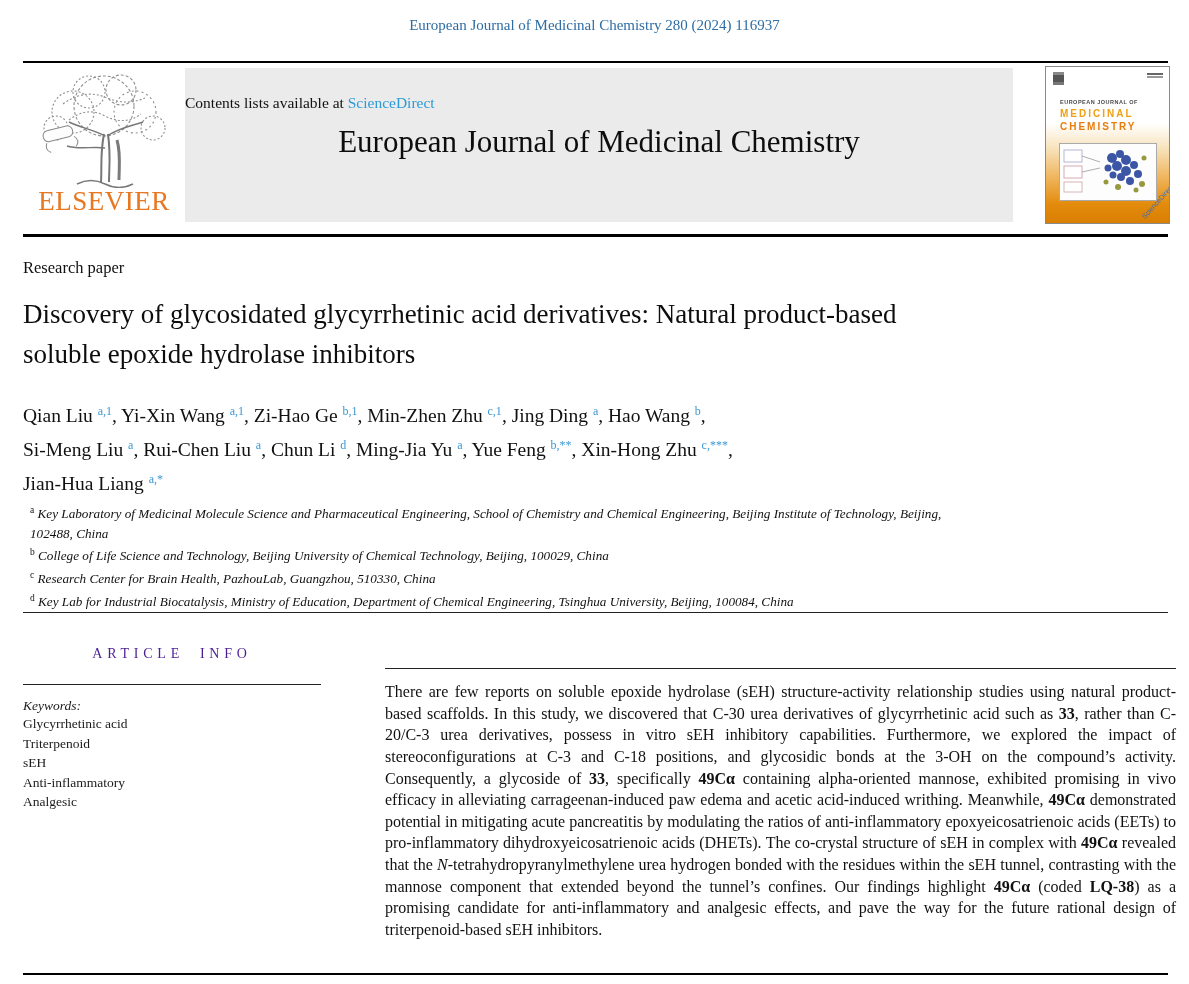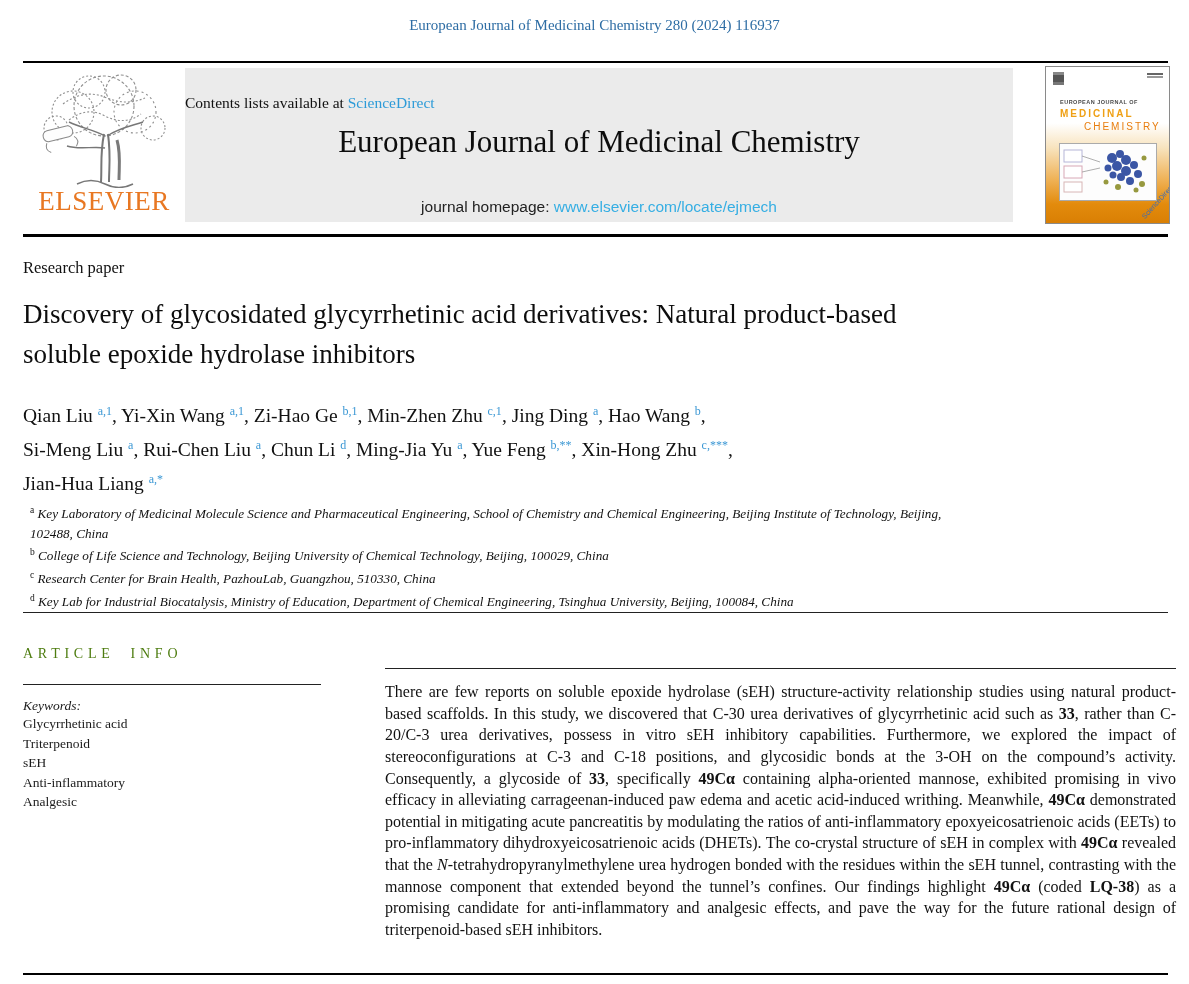--- a/index.html
+++ b/index.html
@@ -37,42 +37,42 @@
          overflow:hidden;}
   .cover-crest{position:absolute;left:7px;top:5px;width:11px;height:13px;background:#555;
                box-shadow:inset 0 3px 0 #888, inset 0 -3px 0 #777;}
   .cover-issn{position:absolute;right:6px;top:6px;width:16px;height:2px;background:#666;
               box-shadow:0 3px 0 #999;}
   .cover-line1{position:absolute;left:14px;top:32px;font-family:"Liberation Sans",sans-serif;
                font-size:5.5px;font-weight:bold;letter-spacing:.5px;color:#4a4a4a;}
   .cover-line2{position:absolute;left:14px;top:41px;font-family:"Liberation Sans",sans-serif;
                font-size:10px;font-weight:bold;letter-spacing:2px;color:#efa015;}
   .cover-line3{position:absolute;left:14px;top:54px;font-family:"Liberation Sans",sans-serif;
-               font-size:10px;font-weight:normal;letter-spacing:2px;color:#e87d0e;margin-left:24px;}
+               font-size:10px;font-weight:bold;letter-spacing:2px;color:#e87d0e;}
   .cover-mol{position:absolute;left:13px;top:76px;width:96px;height:56px;background:#fdfdfd;
              border:1px solid #aaa;}
   .cover-watermark{position:absolute;right:-10px;bottom:18px;transform:rotate(-48deg);
                    font-family:"Liberation Sans",sans-serif;font-size:7px;color:#3f6db3;}
 
   
   .research-paper{position:absolute;left:23px;top:258px;font-size:16.5px;color:#111;}
   .paper-title{position:absolute;left:23px;top:294px;width:910px;font-size:27px;
                line-height:40px;color:#0d0d0d;}
   .authors{position:absolute;left:23px;top:396px;width:940px;font-size:19.5px;line-height:28.5px;color:#111;}
   .authors sup{font-size:12px;color:#3a97d4;}
   .affiliations{position:absolute;left:30px;top:501px;width:1150px;font-size:13.2px;
                 line-height:19.5px;color:#111;}
   .affil{white-space:pre-wrap;}
   .affil .atext{font-style:italic;}
   .affil sup{font-size:9.5px;font-style:normal;}
 
   
   .info-col{position:absolute;left:23px;top:646px;width:298px;}
   .abs-col{position:absolute;left:385px;top:646px;width:791px;}
-  .col-heading{font-size:14px;letter-spacing:.34em;word-spacing:.55em;color:#4d7c0f;}
+  .col-heading{font-size:14px;letter-spacing:.34em;word-spacing:.55em;color:#4c1d95;text-align:center;}
   .col-rule{height:1.2px;background:#222;margin-top:22px;}
   .keywords-label{font-style:italic;font-size:13.5px;margin-top:13px;}
   .keyword{font-size:13.5px;line-height:19.5px;}
   .abstract-text{margin-top:12px;font-size:16px;line-height:21.6px;text-align:justify;color:#111;}
   .abstract-text .b{font-weight:bold;}
   .abstract-text .i{font-style:italic;}
 </style>
 </head>
 <body>
 
@@ -112,23 +112,20 @@
       <path d="M88 70 C92 84 90 98 90 110" stroke="#7a7a7a" fill="none" stroke-width="3"></path>
     </svg>
     <div class="elsevier-word">ELSEVIER</div>
   </div>
 
   <div class="header-box">
     <div class="contents-line">
       <span>Contents lists available at </span><a href="#" class="link-blue">ScienceDirect</a>
     </div>
     <div class="journal-title">European Journal of Medicinal Chemistry</div>
-    <div class="homepage-line">
-      <span>journal homepage: </span><a href="#">www.elsevier.com/locate/ejmech</a>
-    </div>
   </div>
 
   <div class="cover">
     <div class="cover-crest"></div>
     <div class="cover-issn"></div>
     <div class="cover-line1">EUROPEAN JOURNAL OF</div>
     <div class="cover-line2">MEDICINAL</div>
     <div class="cover-line3">CHEMISTRY</div>
     <div class="cover-mol">
       <svg width="94" height="54" viewBox="0 0 94 54">

